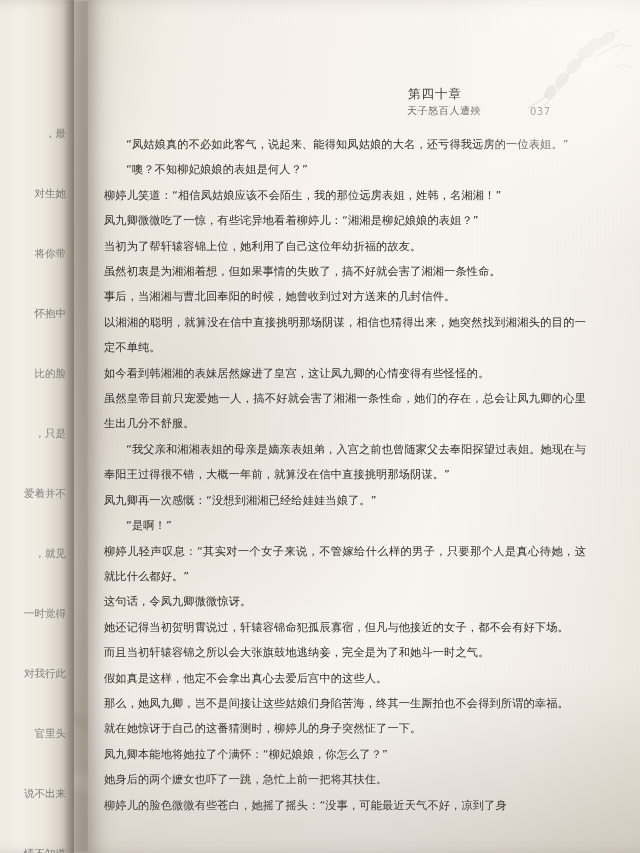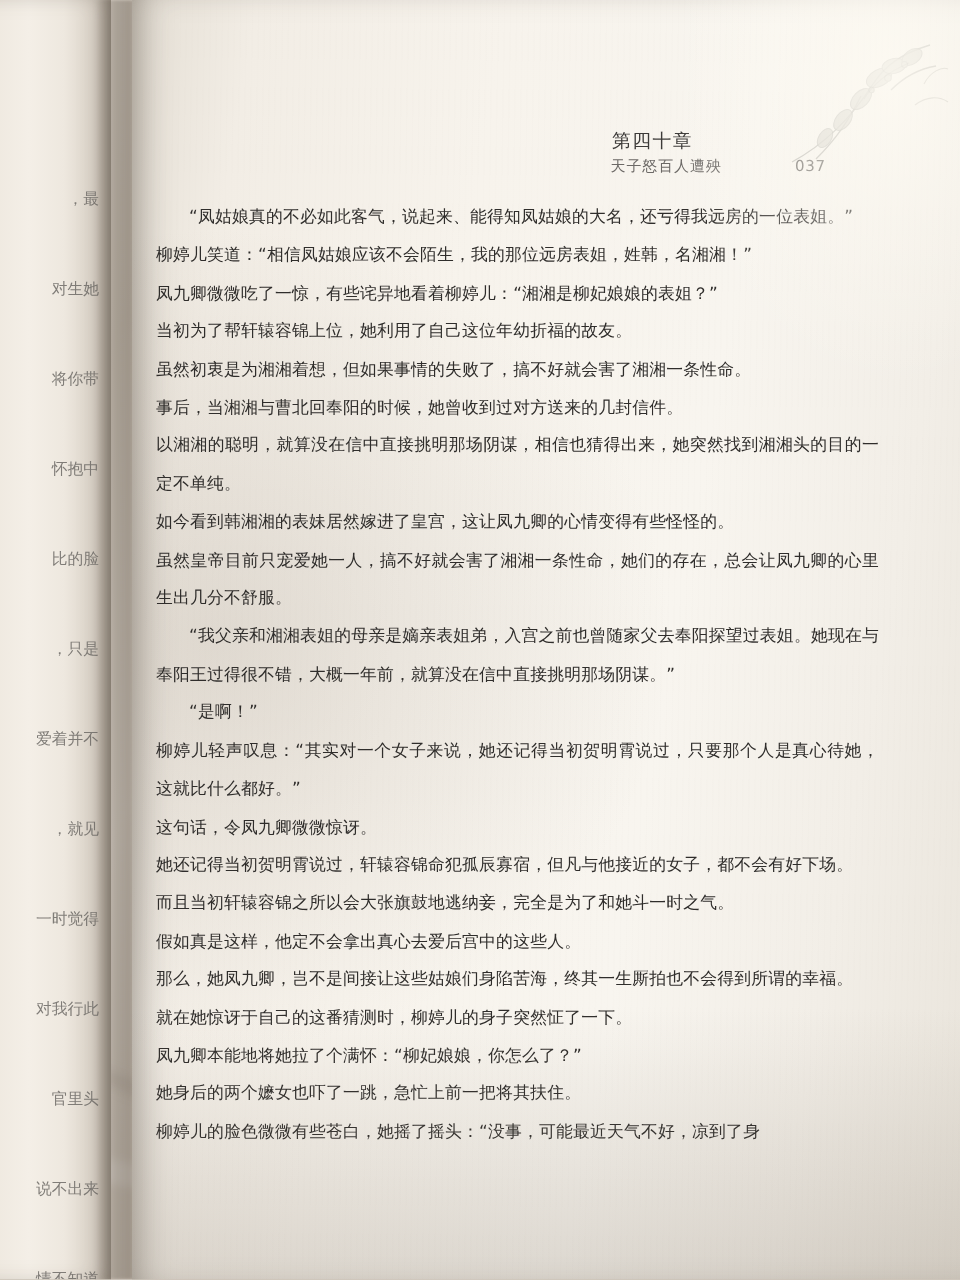--- a/index.html
+++ b/index.html
@@ -255,31 +255,33 @@
     </svg>
 
     <div id="header">
       <div id="chapter-title">第四十章</div>
       <div id="header-sub">天子怒百人遭殃</div>
       <div id="page-number">037</div>
     </div>
 
     <div id="body-text">
       <p class="para">“凤姑娘真的不必如此客气，说起来、能得知凤姑娘的大名，还亏得我远房的一位表姐。”</p>
+      <p class="para">“噢？不知柳妃娘娘的表姐是何人？”</p>
       <p class="para noindent">柳婷儿笑道：“相信凤姑娘应该不会陌生，我的那位远房表姐，姓韩，名湘湘！”</p>
       <p class="para noindent">凤九卿微微吃了一惊，有些诧异地看着柳婷儿：“湘湘是柳妃娘娘的表姐？”</p>
       <p class="para noindent">当初为了帮轩辕容锦上位，她利用了自己这位年幼折福的故友。</p>
       <p class="para noindent">虽然初衷是为湘湘着想，但如果事情的失败了，搞不好就会害了湘湘一条性命。</p>
       <p class="para noindent">事后，当湘湘与曹北回奉阳的时候，她曾收到过对方送来的几封信件。</p>
       <p class="para noindent">以湘湘的聪明，就算没在信中直接挑明那场阴谋，相信也猜得出来，她突然找到湘湘头的目的一定不单纯。</p>
       <p class="para noindent">如今看到韩湘湘的表妹居然嫁进了皇宫，这让凤九卿的心情变得有些怪怪的。</p>
       <p class="para noindent">虽然皇帝目前只宠爱她一人，搞不好就会害了湘湘一条性命，她们的存在，总会让凤九卿的心里生出几分不舒服。</p>
       <p class="para">“我父亲和湘湘表姐的母亲是嫡亲表姐弟，入宫之前也曾随家父去奉阳探望过表姐。她现在与奉阳王过得很不错，大概一年前，就算没在信中直接挑明那场阴谋。”</p>
+      <p class="para noindent">凤九卿再一次感慨：“没想到湘湘已经给娃娃当娘了。”</p>
       <p class="para">“是啊！”</p>
-      <p class="para noindent">柳婷儿轻声叹息：“其实对一个女子来说，她还记得当初贺明霄说过，只要那个人是真心待她，这就比什么都好。”</p>
+      <p class="para noindent">柳婷儿轻声叹息：“其实对一个女子来说，不管嫁给什么样的男子，只要那个人是真心待她，这就比什么都好。”</p>
       <p class="para noindent">这句话，令凤九卿微微惊讶。</p>
       <p class="para noindent">她还记得当初贺明霄说过，轩辕容锦命犯孤辰寡宿，但凡与他接近的女子，都不会有好下场。</p>
       <p class="para noindent">而且当初轩辕容锦之所以会大张旗鼓地逃纳妾，完全是为了和她斗一时之气。</p>
       <p class="para noindent">假如真是这样，他定不会拿出真心去爱后宫中的这些人。</p>
       <p class="para noindent">那么，她凤九卿，岂不是间接让这些姑娘们身陷苦海，终其一生厮拍也不会得到所谓的幸福。</p>
       <p class="para noindent">就在她惊讶于自己的这番猜测时，柳婷儿的身子突然怔了一下。</p>
       <p class="para noindent">凤九卿本能地将她拉了个满怀：“柳妃娘娘，你怎么了？”</p>
       <p class="para noindent">她身后的两个嬷女也吓了一跳，急忙上前一把将其扶住。</p>
       <p class="para noindent">柳婷儿的脸色微微有些苍白，她摇了摇头：“没事，可能最近天气不好，凉到了身</p>
     </div>

